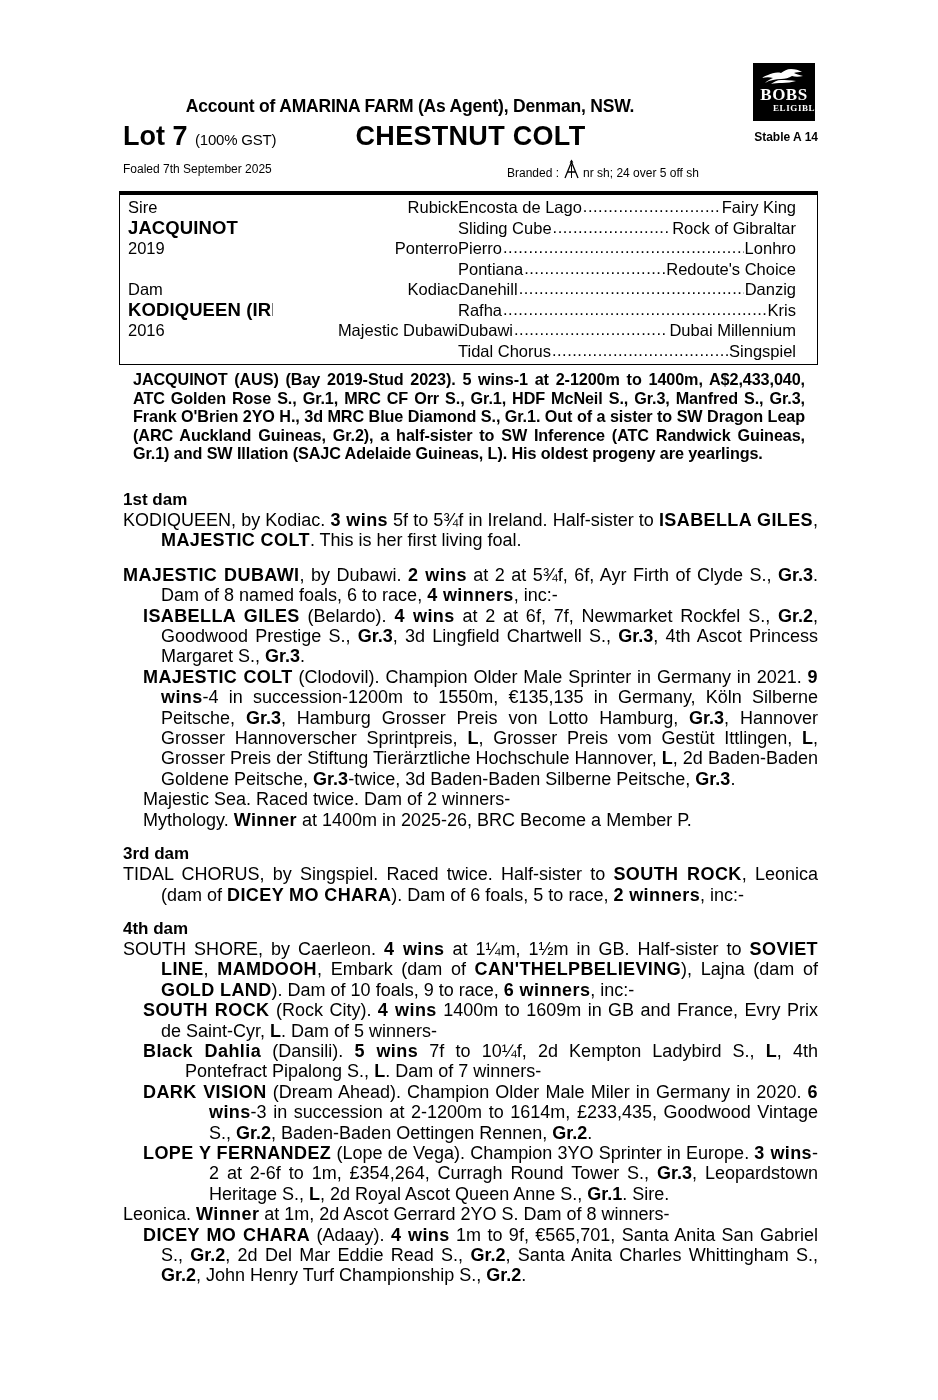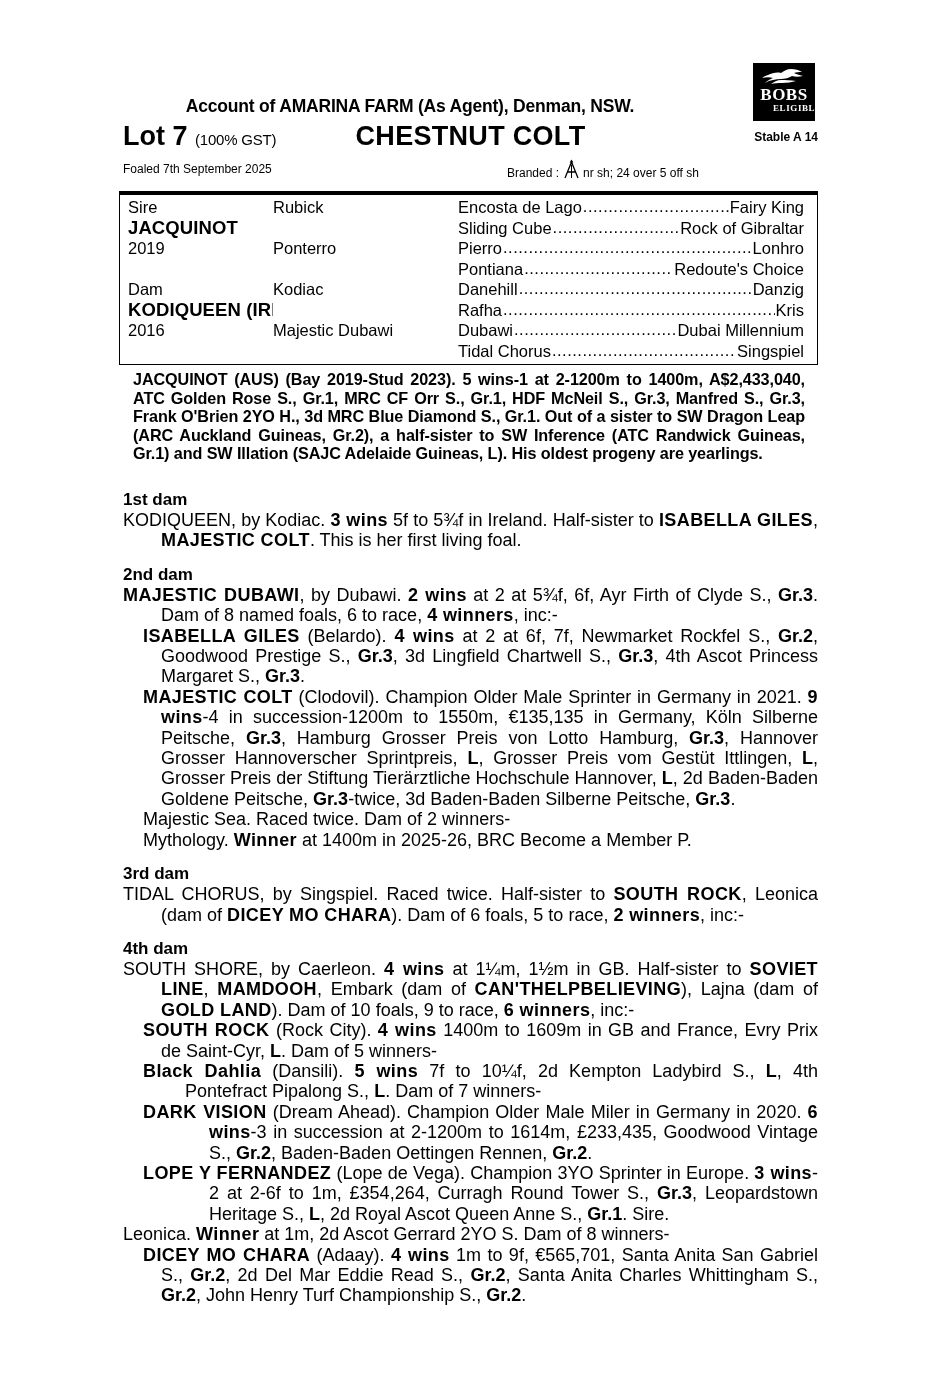--- a/index.html
+++ b/index.html
@@ -146,40 +146,41 @@
 
   
   .ped-table {
     position: absolute;
     left: 119px;
     top: 191px;
     width: 699px;
     border: 1.5px solid #000000;
     border-top-width: 4px;
     box-sizing: border-box;
-    padding: 2px 4px 3px 0;
+    padding: 2px 12px 3px 0;
   }
   .ped-row {
     display: flex;
     height: 20.5px;
     line-height: 20.5px;
     font-size: 16.5px;
   }
   .ped-c1 {
     width: 153px;
     padding-left: 8px;
     box-sizing: border-box;
     white-space: nowrap;
     overflow: hidden;
   }
   .ped-c2 {
     width: 185px;
     box-sizing: border-box;
     white-space: nowrap;
     overflow: hidden;
+    text-align: right;
   }
   .ped-c3 {
     flex: 1;
     padding-right: 9px;
     box-sizing: border-box;
     display: flex;
     align-items: flex-start;
     white-space: nowrap;
     overflow: hidden;
   }
@@ -361,21 +362,20 @@
 
   <div class="sire-summary">JACQUINOT (AUS) (Bay 2019-Stud 2023). 5 wins-1 at 2-1200m to 1400m, A$2,433,040, ATC Golden Rose S., Gr.1, MRC CF Orr S., Gr.1, HDF McNeil S., Gr.3, Manfred S., Gr.3, Frank O'Brien 2YO H., 3d MRC Blue Diamond S., Gr.1. Out of a sister to SW Dragon Leap (ARC Auckland Guineas, Gr.2), a half-sister to SW Inference (ATC Randwick Guineas, Gr.1) and SW Illation (SAJC Adelaide Guineas, L). His oldest progeny are yearlings.</div>
 
   <div class="body-text">
 
     <div class="dam-head">1st dam</div>
     <p class="e lvl0i">KODIQUEEN, by Kodiac. <b class="w">3 wins</b> 5f to 5¾f in Ireland. Half-sister to <b class="n">ISABELLA GILES</b>, <b class="n">MAJESTIC COLT</b>. This is her first living foal.</p>
 
     <div class="spacer"></div>
 
-    <div class="dam-head">2nd dam</div>
     <p class="e lvl0i"><b class="n">MAJESTIC DUBAWI</b>, by Dubawi. <b class="w">2 wins</b> at 2 at 5¾f, 6f, Ayr Firth of Clyde S., <b class="g">Gr.3</b>. Dam of 8 named foals, 6 to race, <b class="w">4 winners</b>, inc:-</p>
     <p class="e lvl1"><b class="n">ISABELLA GILES</b> (Belardo). <b class="w">4 wins</b> at 2 at 6f, 7f, Newmarket Rockfel S., <b class="g">Gr.2</b>, Goodwood Prestige S., <b class="g">Gr.3</b>, 3d Lingfield Chartwell S., <b class="g">Gr.3</b>, 4th Ascot Princess Margaret S., <b class="g">Gr.3</b>.</p>
     <p class="e lvl1"><b class="n">MAJESTIC COLT</b> (Clodovil). Champion Older Male Sprinter in Germany in 2021. <b class="w">9 wins</b>-4 in succession-1200m to 1550m, €135,135 in Germany, Köln Silberne Peitsche, <b class="g">Gr.3</b>, Hamburg Grosser Preis von Lotto Hamburg, <b class="g">Gr.3</b>, Hannover Grosser Hannoverscher Sprintpreis, <b class="g">L</b>, Grosser Preis vom Gestüt Ittlingen, <b class="g">L</b>, Grosser Preis der Stiftung Tierärztliche Hochschule Hannover, <b class="g">L</b>, 2d Baden-Baden Goldene Peitsche, <b class="g">Gr.3</b>-twice, 3d Baden-Baden Silberne Peitsche, <b class="g">Gr.3</b>.</p>
     <p class="e lvl1 nojust">Majestic Sea. Raced twice. Dam of 2 winners-</p>
     <p class="e lvl2 nojust">Mythology. <b class="w">Winner</b> at 1400m in 2025-26, BRC Become a Member P.</p>
 
     <div class="spacer"></div>
 
     <div class="dam-head">3rd dam</div>
     <p class="e lvl0i">TIDAL CHORUS, by Singspiel. Raced twice. Half-sister to <b class="n">SOUTH ROCK</b>, Leonica (dam of <b class="n">DICEY MO CHARA</b>). Dam of 6 foals, 5 to race, <b class="w">2 winners</b>, inc:-</p>

